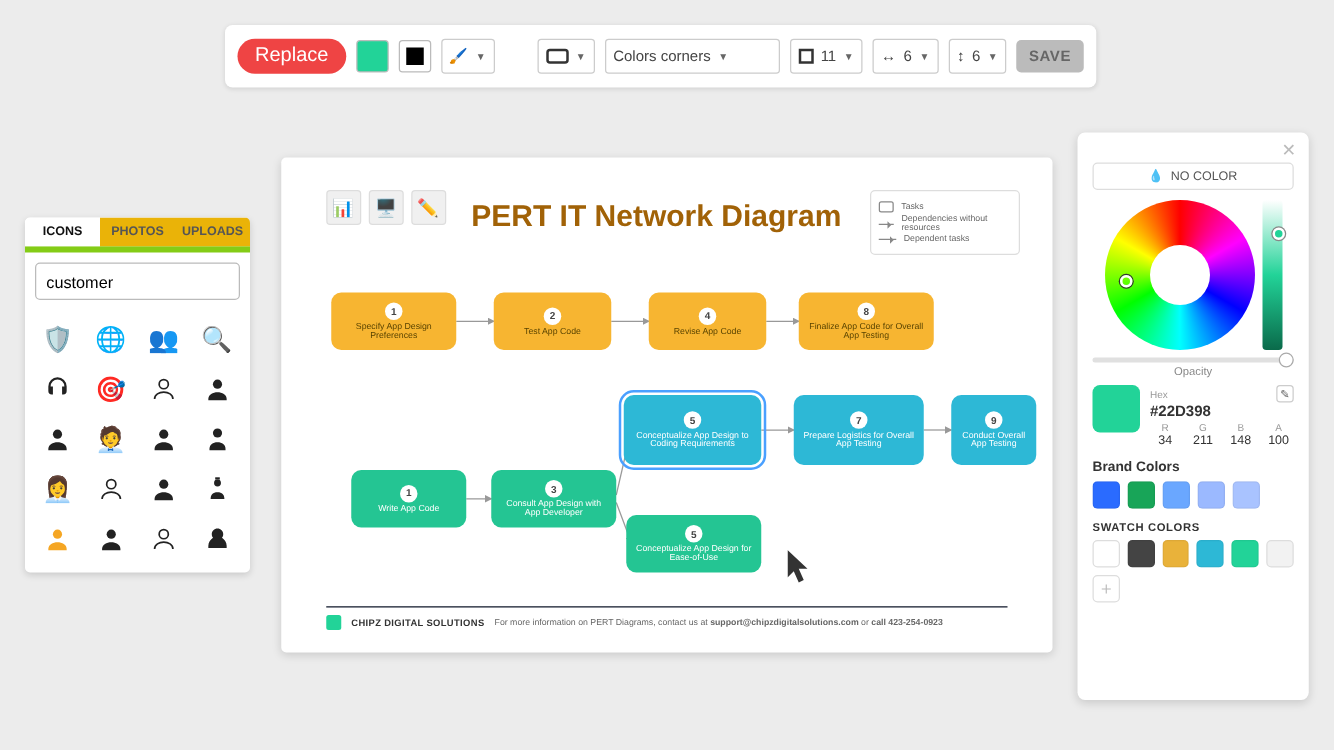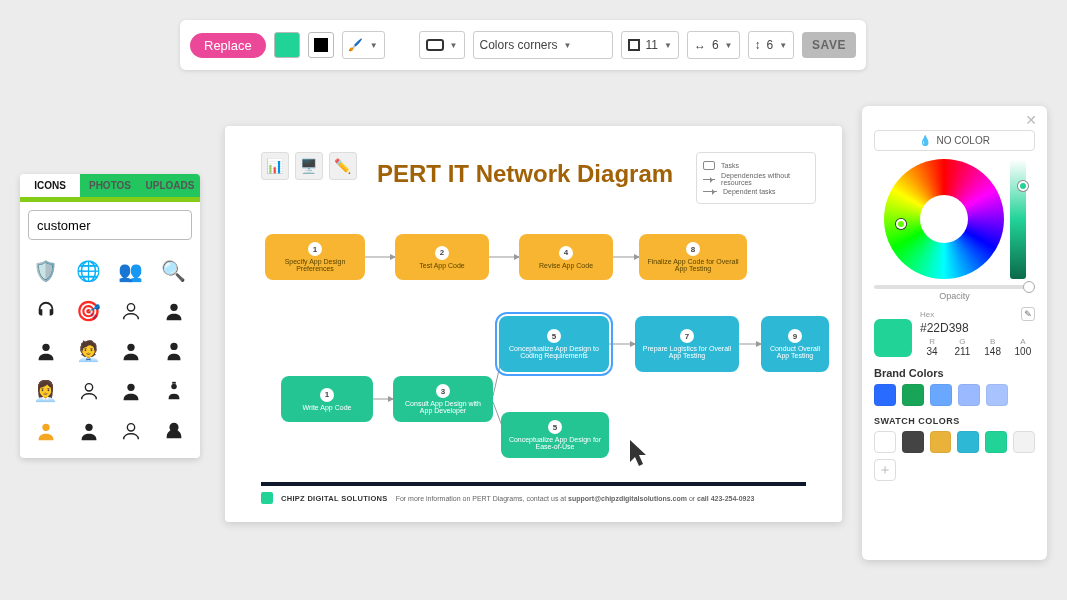--- a/index.html
+++ b/index.html
@@ -18,41 +18,41 @@
   body{margin:0;width:1067px;height:600px;background:var(--bg);position:relative;overflow:hidden}
 
   
   .top-toolbar{
     position:absolute;left:180px;top:20px;height:50px;
     background:var(--panel);border-radius:6px;padding:7px 10px;
     display:flex;align-items:center;gap:8px;
     box-shadow:0 1px 4px rgba(0,0,0,.12);
   }
   .replace-btn{
-    background:#ec4899;color:#fff;border:none;border-radius:14px;
-    padding:5px 14px;font-size:13px;cursor:pointer;
+    background:#ef4444;color:#fff;border:none;border-radius:14px;
+    padding:5px 14px;font-size:16px;cursor:pointer;
   }
   .clr-chip{width:26px;height:26px;border:1px solid #bbb;border-radius:3px}
   .clr-chip.green{background:var(--accent)}
   .clr-chip.square-outline{background:#fff;border:1px solid #bbb;display:flex;align-items:center;justify-content:center}
   .clr-chip.square-outline span{display:block;width:14px;height:14px;background:#000}
   .tb-dd{height:28px;border:1px solid #ccc;border-radius:3px;background:#fff;
     display:flex;align-items:center;padding:0 6px;gap:6px;font-size:12px;color:#444}
   .tb-dd .caret{font-size:8px;color:#666}
   .save-btn{background:var(--save);color:#666;border:none;border-radius:4px;
     padding:6px 10px;font-size:12px;font-weight:bold;letter-spacing:.5px}
 
   
   .icons-panel{
     position:absolute;left:20px;top:174px;width:180px;
     background:var(--panel);border-radius:4px;
     box-shadow:0 2px 6px rgba(0,0,0,.15);overflow:hidden;
   }
   .icons-tabs{display:flex;font-size:10px;font-weight:bold;border-bottom:5px solid #84cc16}
-  .icons-tab{flex:1;text-align:center;padding:6px 0;background:#22c55e;color:#555;cursor:pointer}
+  .icons-tab{flex:1;text-align:center;padding:6px 0;background:#eab308;color:#555;cursor:pointer}
   .icons-tab.active{background:#fff;color:#111}
   .search-row{display:flex;margin:8px;border:1px solid #bbb;border-radius:4px;height:30px}
   .search-input{flex:1;border:none;outline:none;padding:0 8px;font-size:13px;background:transparent}
   .icon-grid{display:grid;grid-template-columns:repeat(4,1fr);gap:6px;padding:6px 8px 10px}
   .icon-cell{height:34px;display:flex;align-items:center;justify-content:center;font-size:20px;color:#333}
   .icon-cell svg{width:22px;height:22px}
 
   
   .canvas{
     position:absolute;left:225px;top:126px;right:225px;bottom:78px;
@@ -84,21 +84,21 @@
     font-size:8px;font-weight:bold;display:flex;align-items:center;justify-content:center;margin-bottom:2px}
   .node[data-color="orange"]{background:var(--orange);color:#5a4400}
   .node[data-color="green"]{background:var(--green)}
   .node[data-color="blue"]{background:var(--blue)}
   .node.sel{outline:2px solid #4aa0ff;outline-offset:2px}
 
   svg.connectors{position:absolute;inset:0;width:100%;height:100%;pointer-events:none}
   svg.connectors line{stroke:#999;stroke-width:1;marker-end:url(#arrow)}
 
   .footer{
-    position:absolute;bottom:6px;left:24px;right:24px;border-top:4px solid #0f172a;padding-top:6px;
+    position:absolute;bottom:6px;left:24px;right:24px;border-top:1px solid #0f172a;padding-top:6px;
     font-size:7px;color:#666;display:flex;align-items:center;gap:8px
   }
   .footer .logo{width:12px;height:12px;background:#22D398;border-radius:2px}
   .footer strong{color:#333;font-size:7.5px;letter-spacing:.3px}
 
   .cursor{position:absolute;left:630px;top:440px;font-size:26px;color:#333;pointer-events:none}
 
   
   .color-panel{
     position:absolute;right:20px;top:106px;width:185px;bottom:40px;
@@ -117,25 +117,25 @@
     box-shadow:0 0 0 1px #333;left:12px;top:60px}
   .hueslider{width:16px;height:120px;border-radius:3px;
     background:linear-gradient(#fff,#22D398,#0a6a4a);position:relative}
   .hueslider .knob{position:absolute;right:-2px;width:10px;height:10px;border-radius:50%;
     background:#22D398;border:2px solid #fff;box-shadow:0 0 0 1px #888;top:22px}
   .opacity-row{display:flex;align-items:center;gap:6px;margin:6px 0 2px}
   .opacity-track{flex:1;height:4px;background:#e0e0e0;border-radius:2px;position:relative}
   .opacity-track .knob{position:absolute;right:0;top:-4px;width:12px;height:12px;border-radius:50%;
     background:#fff;border:1px solid #aaa}
   .small-lbl{text-align:center;font-size:9px;color:#888;margin-bottom:6px}
-  .hex-row{display:flex;gap:8px;align-items:flex-end;margin:4px 0 2px}
+  .hex-row{display:flex;gap:8px;align-items:flex-start;margin:4px 0 2px}
   .swatch-lg{width:38px;height:38px;border-radius:6px;background:var(--accent)}
   .hex-block{flex:1;font-size:10px;color:#555}
   .hex-block .lbl{font-size:8px;color:#999}
-  .hex-block .val{font-size:12px;font-weight:normal;color:#333}
+  .hex-block .val{font-size:12px;font-weight:bold;color:#333}
   .eyedrop{width:14px;height:14px;border:1px solid #ccc;border-radius:3px;font-size:9px;
     display:flex;align-items:center;justify-content:center;color:#666}
   .rgba-row{display:flex;gap:6px;font-size:9px;color:#888;margin-top:2px}
   .rgba-row div{flex:1;text-align:center}
   .rgba-row .v{color:#333;font-size:10px}
   .section-title{font-size:11px;font-weight:bold;color:#333;margin:10px 0 5px}
   .sw-row{display:flex;gap:6px}
   .sw{width:22px;height:22px;border-radius:4px;border:1px solid rgba(0,0,0,.05)}
   .sw.add{border:1px solid #ddd;display:flex;align-items:center;justify-content:center;color:#bbb;font-size:14px}
 

